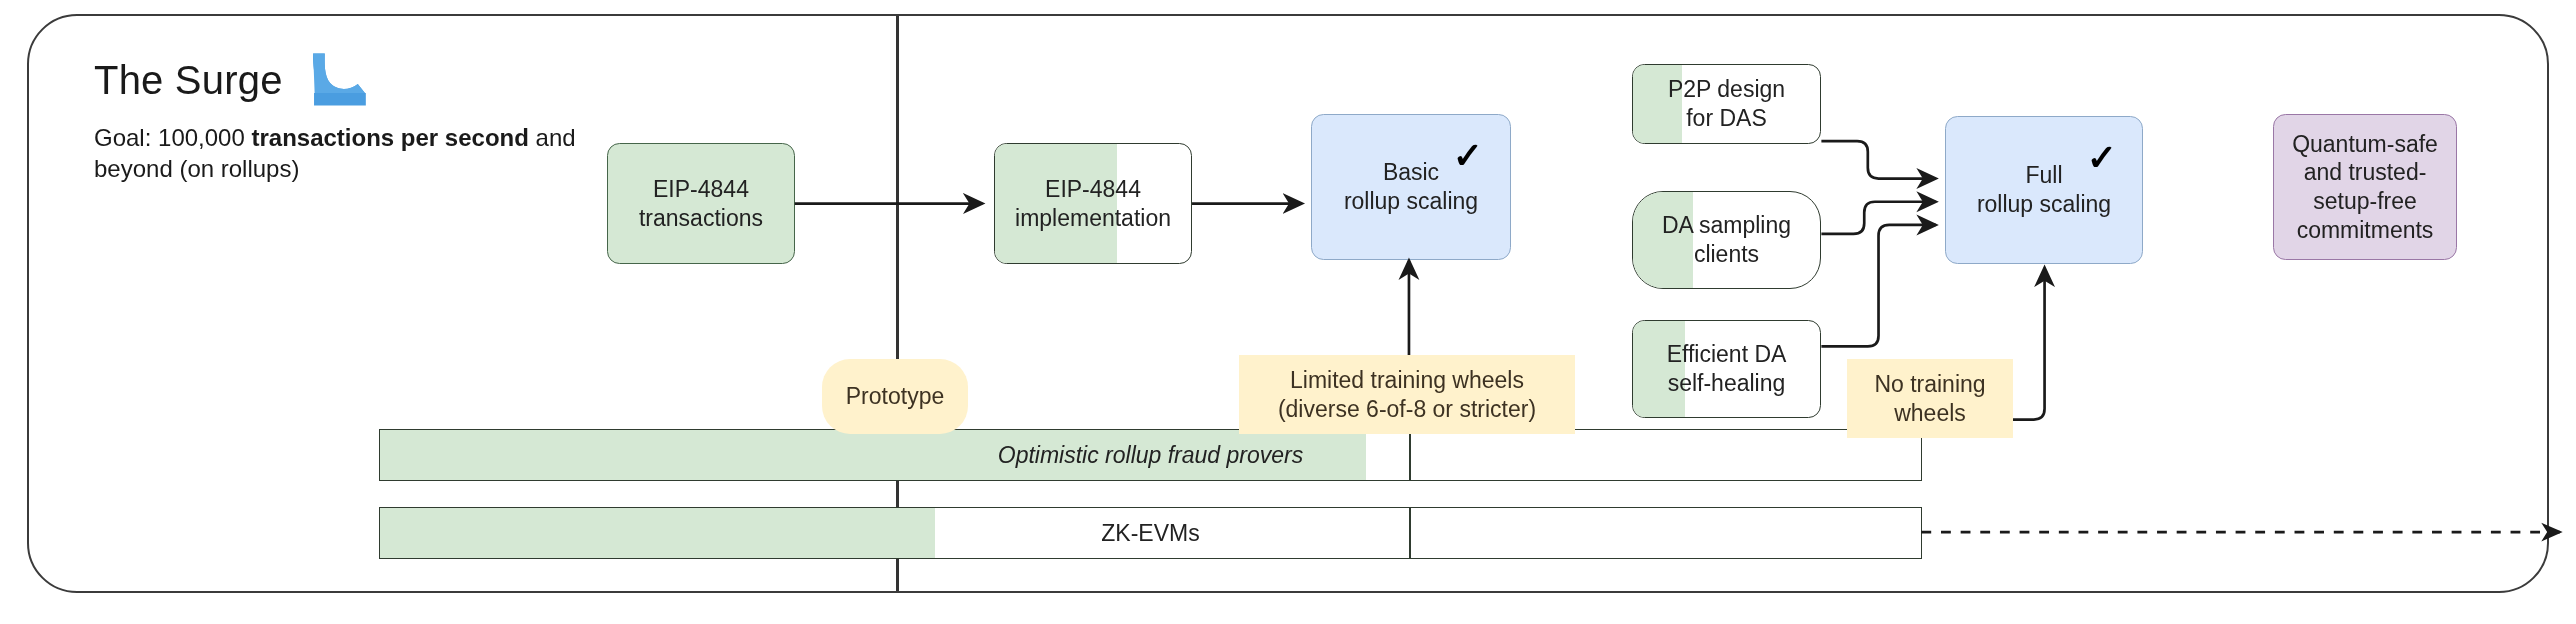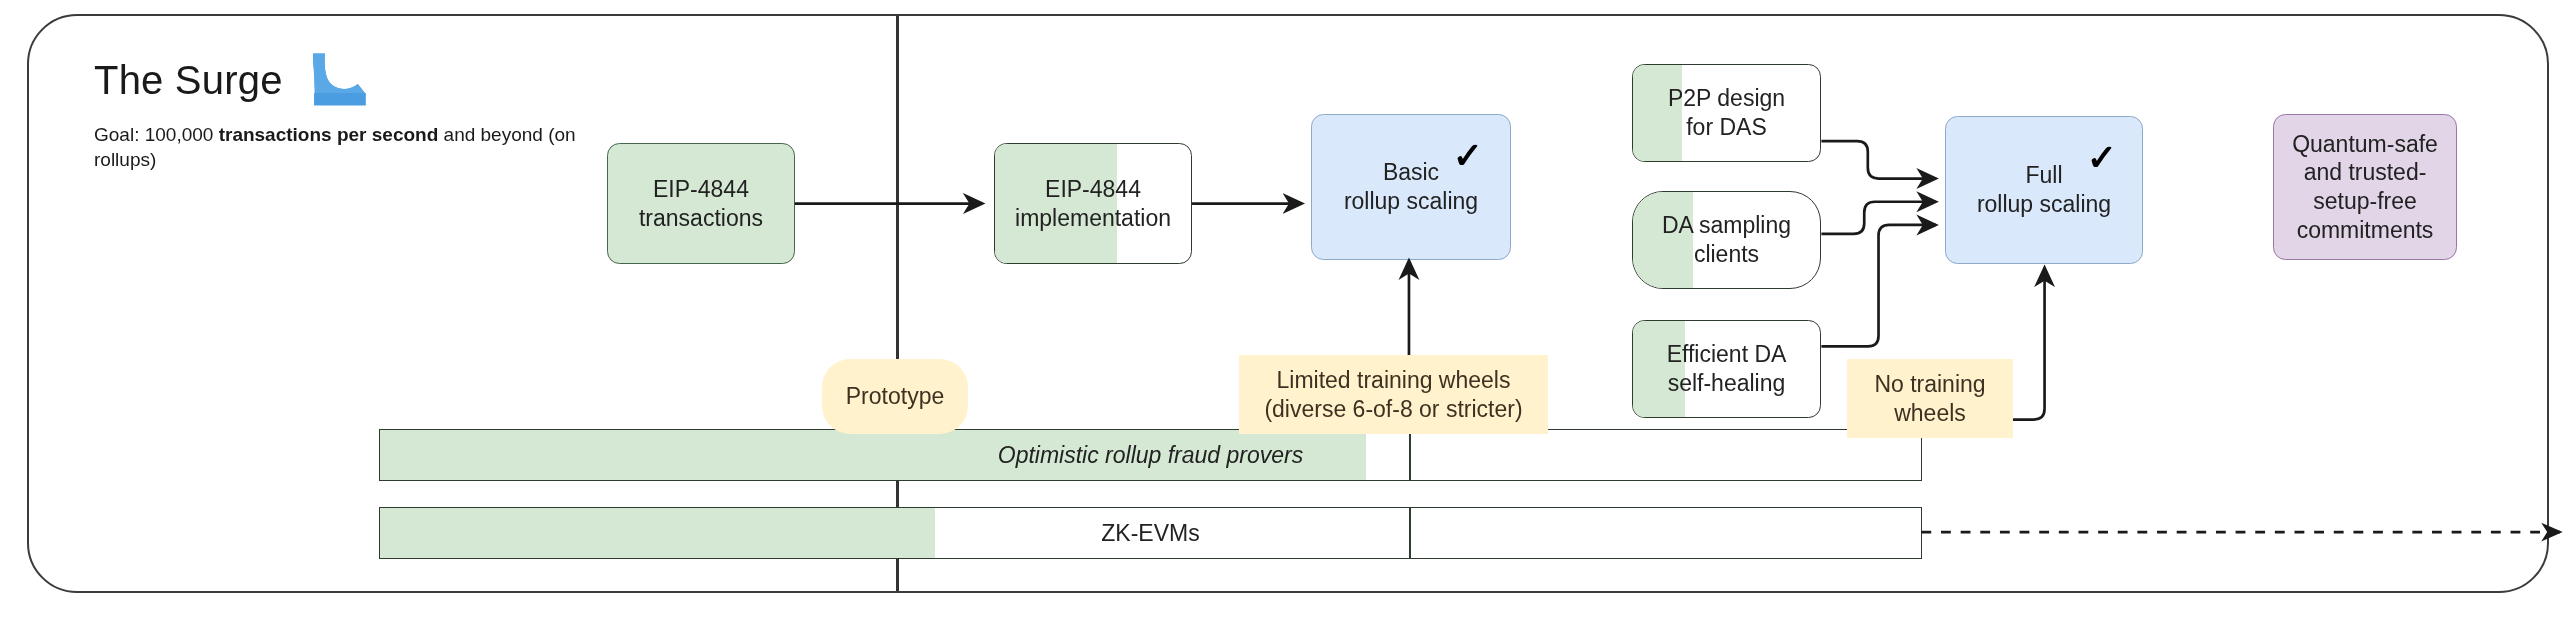--- a/index.html
+++ b/index.html
@@ -58,21 +58,21 @@
     white-space: nowrap;
   }
   #wave-icon {
     display: block;
     width: 75px;
     height: 59px;
     flex: 0 0 auto;
   }
   #goal-text {
     margin-top: 14.3px;
-    font-size: 19px;
+    font-size: 24px;
     line-height: 1.28;
     color: #1a1a1a;
     max-width: 482px;
   }
   #goal-text b { font-weight: bold; }
 
   
   .node {
     position: absolute;
     box-sizing: border-box;
@@ -231,21 +231,21 @@
     </div>
   </div>
 
   <div class="node blue" style="left:1311px; top:114px; width:200px; height:146px;">
     <div class="check" style="right:27px; top:23px;">✓</div>
     <div class="label">
       <span>Basic</span><br><span>rollup scaling</span>
     </div>
   </div>
 
-  <div class="node" style="left:1632px; top:64px; width:189px; height:98px;">
+  <div class="node" style="left:1632px; top:64px; width:189px; height:80px;">
     <div class="progress" style="width:26%"></div>
     <div class="label">
       <span>P2P design</span><br><span>for DAS</span>
     </div>
   </div>
 
   <div class="node" style="left:1632px; top:191px; width:189px; height:98px;border-radius:31px;">
     <div class="progress" style="width:32%"></div>
     <div class="label">
       <span>DA sampling</span><br><span>clients</span>
@@ -269,21 +269,21 @@
   <div class="node purple" style="left:2273px; top:114px; width:184px; height:146px;">
     <div class="label">
       <span>Quantum-safe</span><br><span>and trusted-</span><br><span>setup-free</span><br><span>commitments</span>
     </div>
   </div>
 
   <div class="ylabel" style="left:822px; top:359px; width:146px; height:75px;border-radius:28px;">
     <span>Prototype</span>
   </div>
 
-  <div class="ylabel" style="left:1239px; top:355px; width:309px; height:79px;">
+  <div class="ylabel" style="left:1239px; top:355px; width:336px; height:79px;">
     <div>
       <span>Limited training wheels</span><br><span>(diverse 6-of-8 or stricter)</span>
     </div>
   </div>
 
   <div class="ylabel" style="left:1847px; top:359px; width:166px; height:79px;">
     <div>
       <span>No training</span><br><span>wheels</span>
     </div>
   </div>

